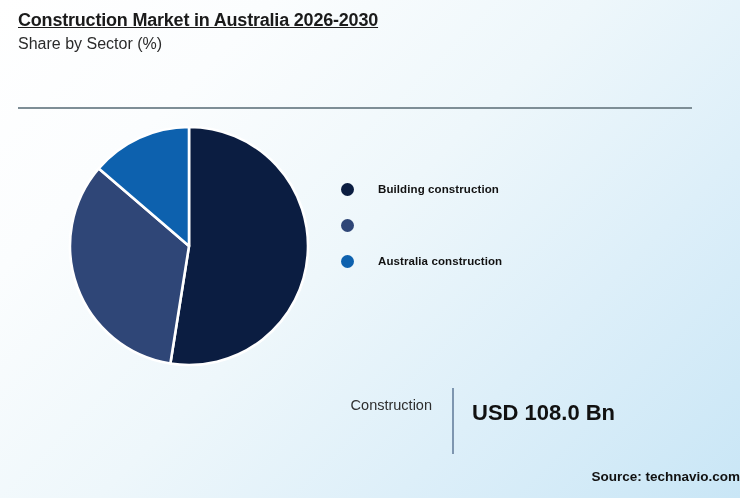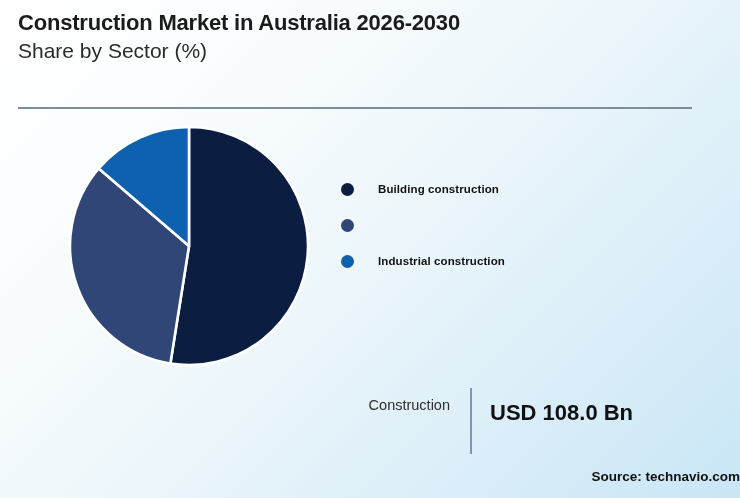--- a/index.html
+++ b/index.html
@@ -21,30 +21,31 @@
   }
 
   
   .header {
     position: absolute;
     left: 18px;
     top: 10px;
     width: 690px;
   }
   .title {
-    font-size: 22px;
+    font-size: 18px;
     font-weight: bold;
     color: #1b1b1b;
     line-height: 1.14;
     letter-spacing: -0.2px;
     margin: 0;
     max-width: 560px;
+    text-decoration: underline;
   }
   .subtitle {
-    font-size: 21px;
+    font-size: 16px;
     font-weight: normal;
     color: #2b2b2b;
     line-height: 1.2;
     margin: 3px 0 0 0;
   }
   .title-rule {
     position: absolute;
     left: 18px;
     top: 107px;
     width: 674px;
@@ -91,21 +92,21 @@
     font-weight: bold;
     color: #121212;
     white-space: nowrap;
     letter-spacing: 0.1px;
     padding-left: 13px;
   }
 
   
   .stat {
     position: absolute;
-    left: 90px;
+    left: 72px;
     top: 386px;
     width: 600px;
     height: 70px;
   }
   .stat-caption {
     position: absolute;
     right: 240px;
     top: 8px;
     width: 330px;
     text-align: right;
@@ -166,21 +167,21 @@
   <div class="legend">
     <div class="legend-row">
       <span class="legend-dot" style="background: rgb(11, 29, 65);"></span>
       <span class="legend-label">Building construction</span>
     </div>
     <div class="legend-row">
       <span class="legend-dot" style="background: rgb(47, 70, 119);"></span>
     </div>
     <div class="legend-row">
       <span class="legend-dot" style="background: rgb(13, 97, 174);"></span>
-      <span class="legend-label">Industrial construction</span>
+      <span class="legend-label">Australia construction</span>
     </div>
   </div>
 
   <div class="stat">
     <div class="stat-caption">
       <div>Construction</div>
     </div>
     <div class="stat-divider"></div>
     <div class="stat-value">USD 108.0 Bn</div>
   </div>

